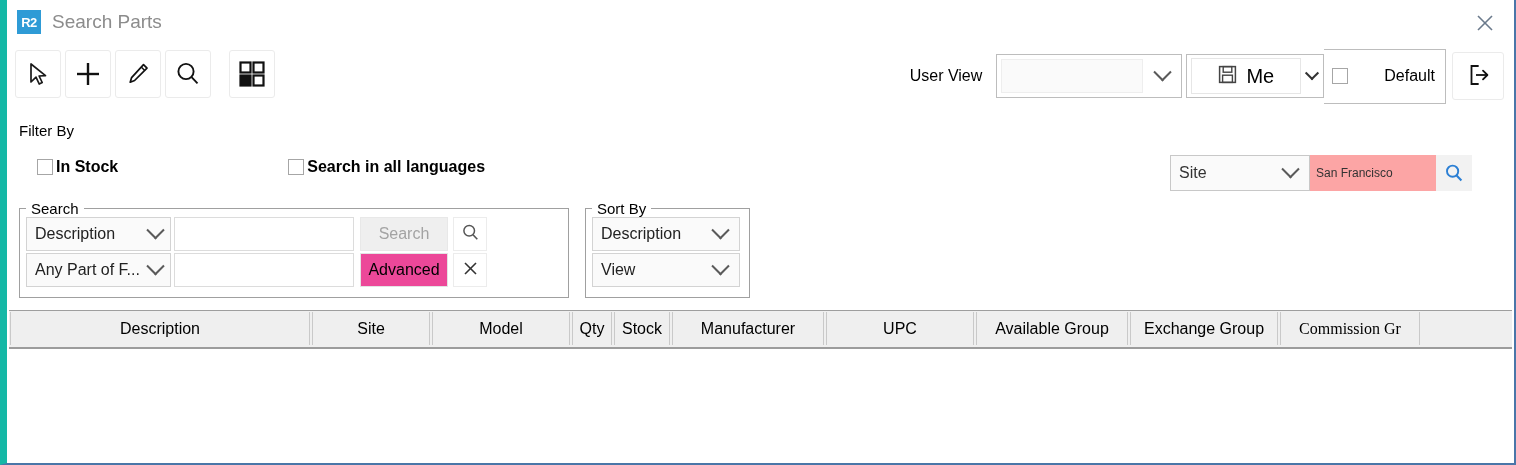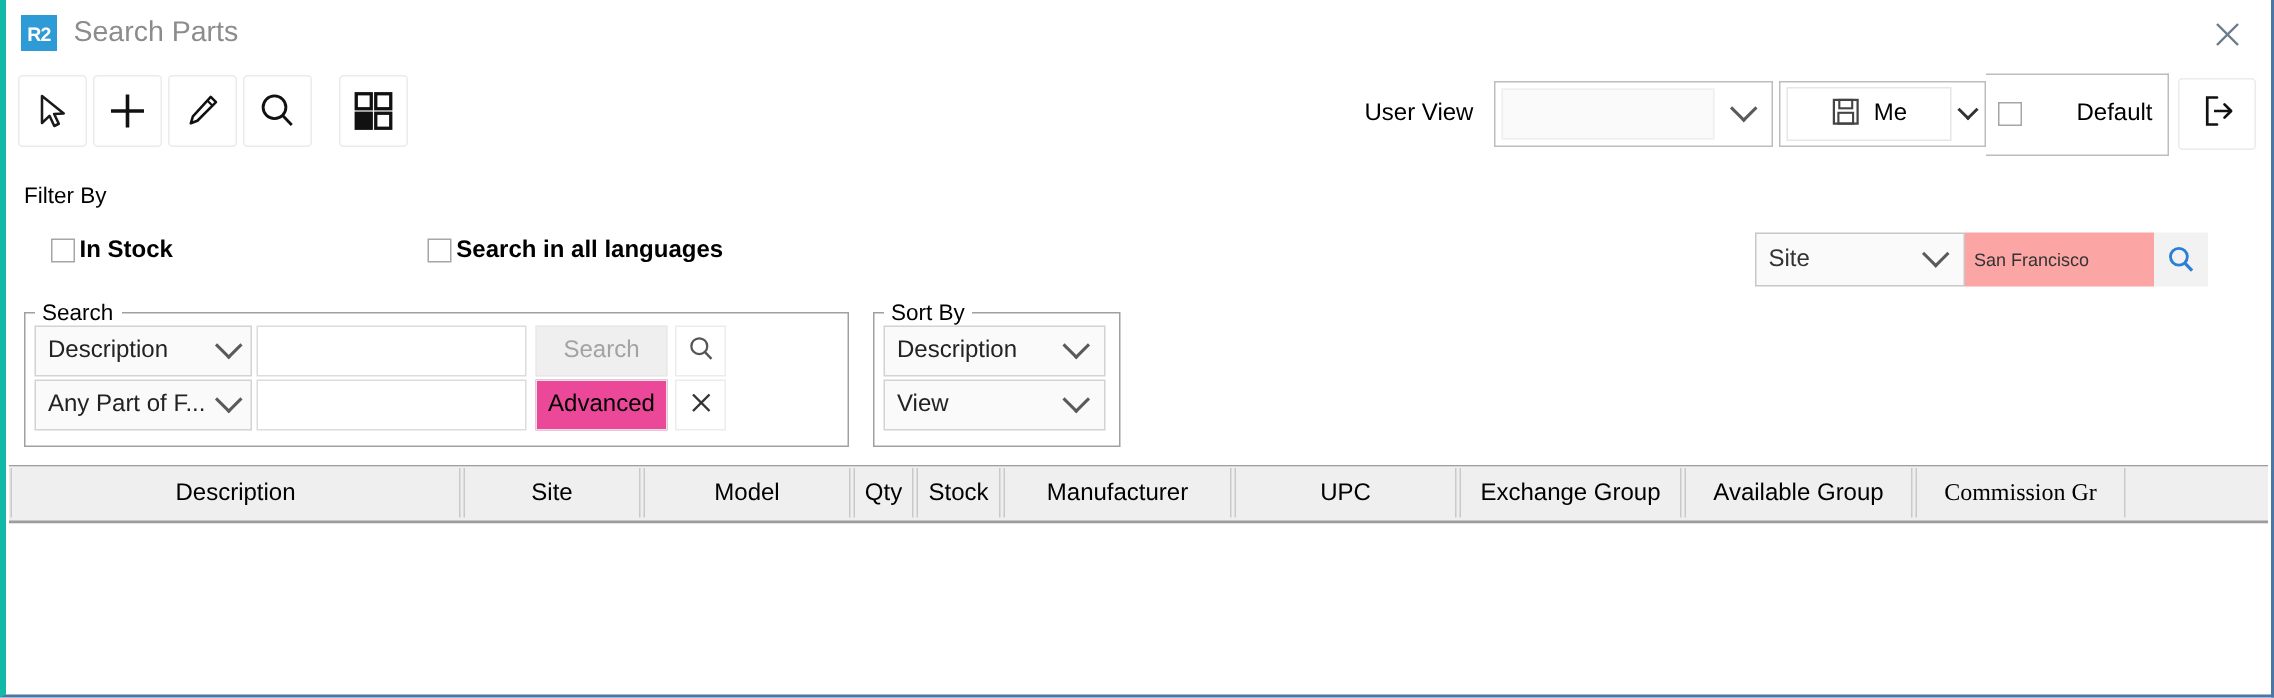--- a/index.html
+++ b/index.html
@@ -15,21 +15,21 @@
     color: #000000;
     overflow: hidden;
   }
 
   
   #window {
     position: relative;
     width: 1516px;
     height: 465px;
     background: #ffffff;
-    border-left: 4px solid #14b8a6;
+    border-left: 7px solid #14b8a6;
     border-right: 2px solid #4a76a8;
     border-bottom: 2px solid #4a76a8;
     box-sizing: border-box;
   }
 
   
   #titlebar {
     position: relative;
     height: 44px;
     background: #ffffff;
@@ -160,21 +160,21 @@
     margin: 0 0 0 4px;
     background: #ffffff;
     border: 1px solid #e6e6e6;
     display: flex;
     align-items: center;
     justify-content: center;
     cursor: pointer;
     box-sizing: border-box;
   }
   #save-label {
-    font-size: 16px;
+    font-size: 20px;
     margin-left: 9px;
   }
   #save-split {
     width: 22px;
     height: 44px;
     display: flex;
     align-items: center;
     justify-content: center;
     cursor: pointer;
   }
@@ -629,26 +629,26 @@
         </div>
         <div class="gh" style="width: 56px; text-align: right;">
           <span>Stock</span>
         </div>
         <div class="gh" style="width: 152px;">
           <span>Manufacturer</span>
         </div>
         <div class="gh" style="width: 148px;">
           <span>UPC</span>
         </div>
+        <div class="gh" style="width: 152px;">
+          <span>Available Group</span>
+        </div>
         <div class="gh" style="width: 148px;">
           <span>Exchange Group</span>
         </div>
-        <div class="gh" style="width: 152px;">
-          <span>Available Group</span>
-        </div>
         <div class="gh" style="width: 140px; font-family: Liberation Serif, serif;">
           <span>Commission Gr</span>
         </div>
       </div>
     <div id="grid-body"></div>
   </div>
 
 </div>
 
 </body></html>

